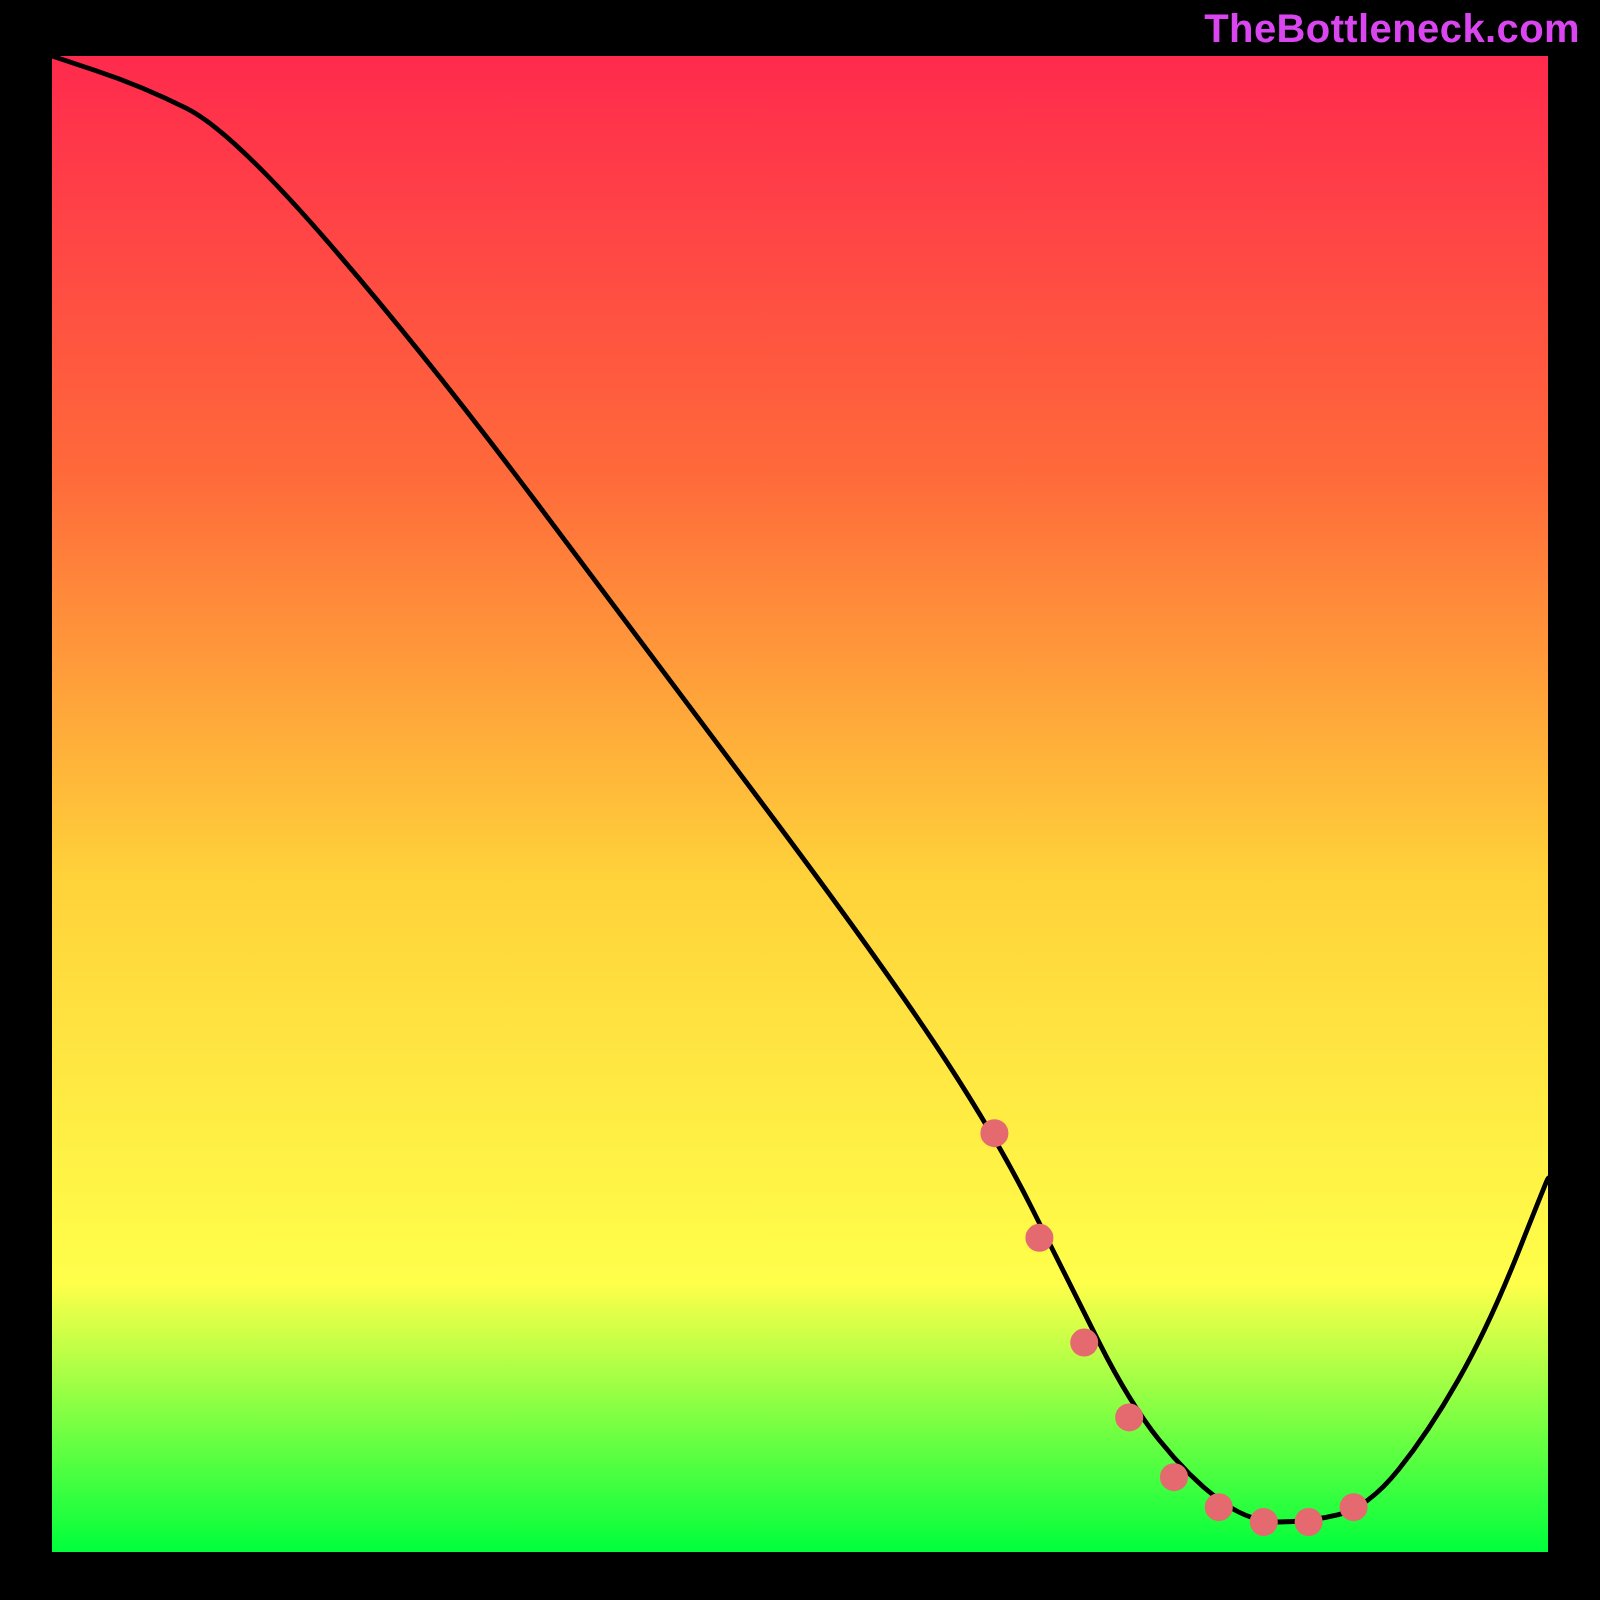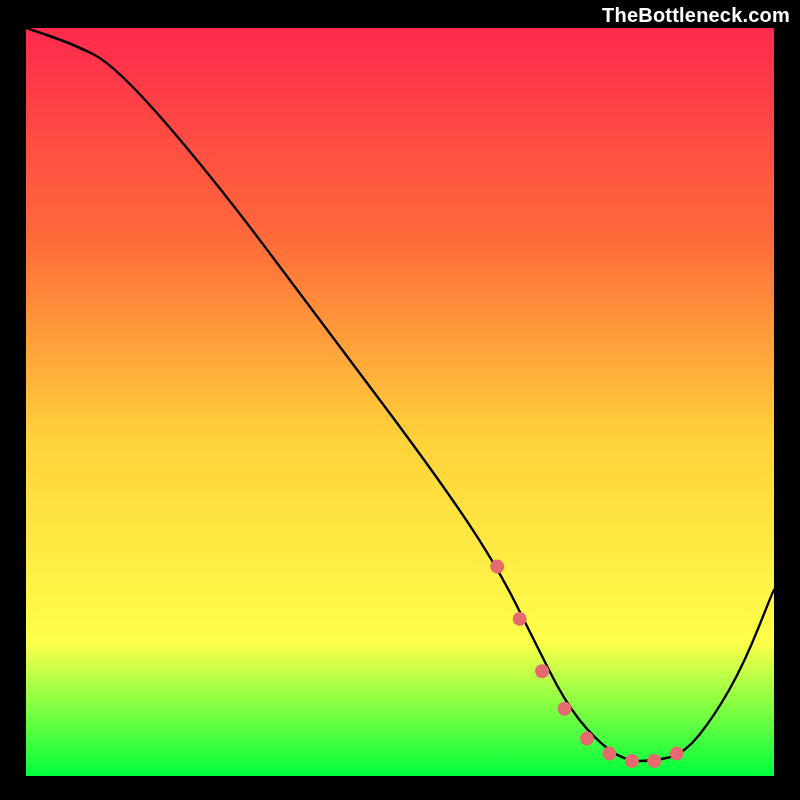--- a/index.html
+++ b/index.html
@@ -16,21 +16,21 @@
     top: 0;
     left: 0;
     width: 800px;
     height: 800px;
     background: #000;
   }
   .attribution {
     position: absolute;
     top: 4px;
     right: 10px;
-    color: #ffffff;
+    color: #d946ef;
     font-size: 20px;
     font-weight: bold;
     letter-spacing: 0.2px;
   }
   svg {
     position: absolute;
     left: 26px;
     top: 28px;
     display: block;
   }

